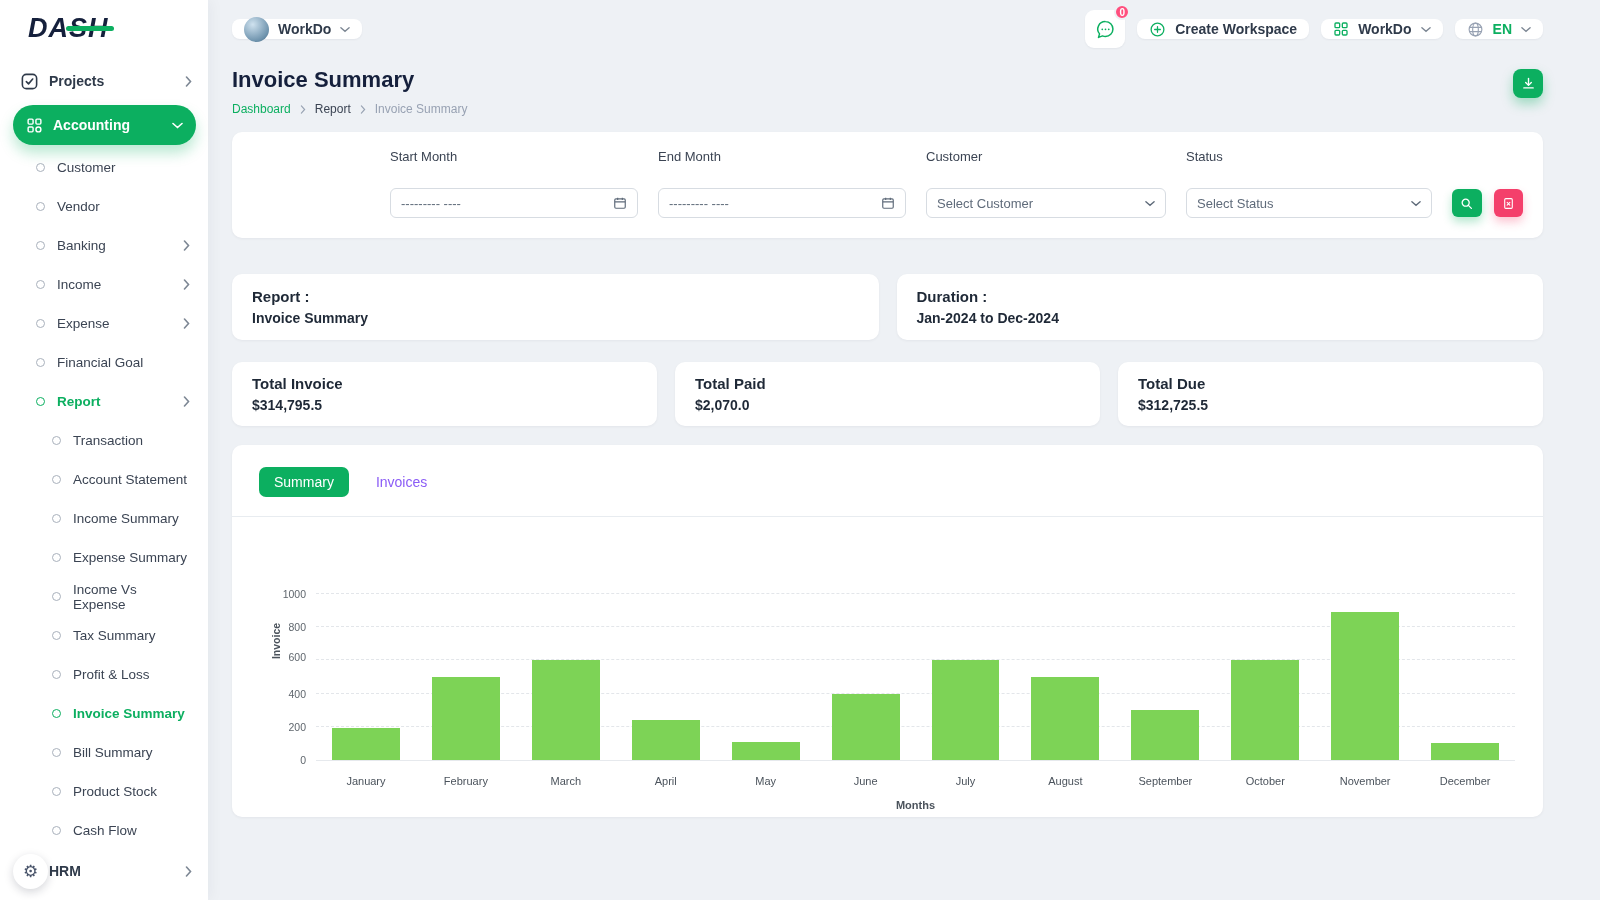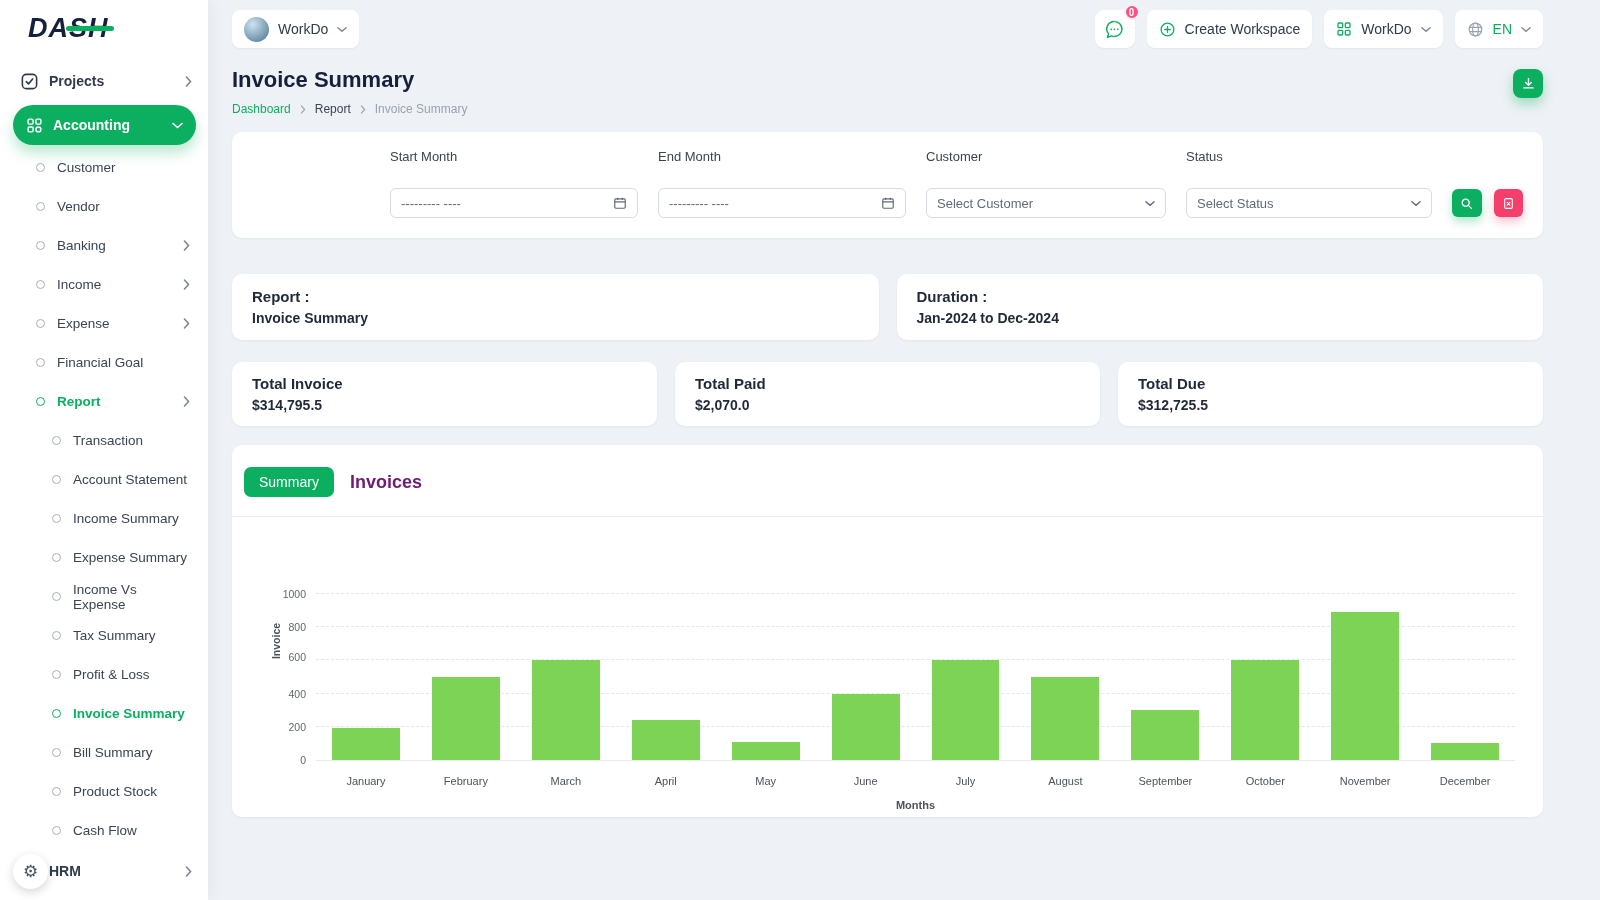--- a/index.html
+++ b/index.html
@@ -38,22 +38,22 @@
   .fab {
     position:fixed; left:13px; bottom:11px; width:35px; height:35px; border-radius:50%;
     background:#fff; box-shadow:0 3px 10px rgba(20,30,50,.18); display:flex; align-items:center;
     justify-content:center; z-index:30; font-size:17px; color:#49546a; cursor:pointer;
   }
   
   .main { margin-left:208px; padding:0 57px 0 24px; }
   .topbar { height:58px; display:flex; align-items:center; justify-content:space-between; }
   .pill {
     background:#fff; border-radius:8px; display:flex; align-items:center; gap:9px;
-    padding:6px 12px; font-size:14px; font-weight:400; color:#2f3a4a;
-    box-shadow:0 1px 2px rgba(16,24,40,.05); cursor:pointer; height:38px;
+    padding:6px 12px; font-size:14px; font-weight:700; color:#2f3a4a;
+    box-shadow:0 1px 2px rgba(16,24,40,.05); cursor:pointer; height:20px;
   }
   .avatar { width:25px; height:25px; border-radius:50%;
     background: radial-gradient(circle at 35% 30%, #cfe2ef, #6e93ad 70%, #44617a); }
   .tb-right { display:flex; align-items:center; gap:12px; }
   .icon-btn { width:40px; height:38px; background:#fff; border-radius:9px; display:flex;
     align-items:center; justify-content:center; position:relative; cursor:pointer;
     box-shadow:0 1px 2px rgba(16,24,40,.05); }
   .badge { position:absolute; top:-6px; right:-5px; min-width:16px; height:16px; border-radius:9px;
     background:#ff4f7e; color:#fff; font-size:10px; font-weight:700; display:flex; align-items:center;
     justify-content:center; border:2px solid #eef1f5; padding:0 3px; }
@@ -84,24 +84,24 @@
   .btn-search { background:#0caf60; box-shadow:0 5px 10px rgba(12,175,96,.3); }
   .btn-reset { background:#f43f6b; box-shadow:0 5px 10px rgba(244,63,107,.3); margin-left:-8px; }
   .info-row { display:flex; gap:18px; margin-top:36px; }
   .info-card { flex:1; padding:14px 20px; }
   .info-title { font-size:15px; font-weight:700; color:#1f2937; }
   .info-value { font-size:14px; font-weight:600; color:#1f2937; margin-top:5px; }
   .totals-row { display:flex; gap:18px; margin-top:22px; }
   .total-card { flex:1; padding:13px 20px; }
   
   .chart-card { margin-top:19px; }
-  .tabs { display:flex; align-items:center; gap:16px; padding:22px 12px 19px; border-bottom:1px solid #e8ecf0; }
+  .tabs { display:flex; align-items:center; gap:27px; padding:22px 27px 19px; border-bottom:1px solid #e8ecf0; }
   .tab-active { background:#0caf60; color:#fff; font-size:14px; font-weight:500; padding:7px 15px;
     border-radius:7px; cursor:pointer; }
-  .tab-link { color:#701a75; font-size:18px; cursor:pointer;font-weight:bold; }
+  .tab-link { color:#8b5cf6; font-size:14px; cursor:pointer; }
   .chart-wrap { position:relative; height:300px; }
   .plot { position:absolute; left:84px; right:28px; bottom:56px; height:200px;
     border-bottom:1px solid #e6e9ed; }
   .gridline { position:absolute; left:0; right:0; border-top:1px dashed #e3e6ea; }
   .ytick { position:absolute; right:calc(100% + 10px); width:40px; text-align:right;
     font-size:10.5px; color:#5f666d; transform:translateY(6px); }
   .bars { position:absolute; left:0; right:0; bottom:0; height:166px; display:flex; align-items:flex-end; }
   .bcol { flex:1; display:flex; justify-content:center; align-items:flex-end; height:100%; }
   .bar { width:68%; }
   .xlabels { position:absolute; left:84px; right:28px; bottom:30px; display:flex; }

